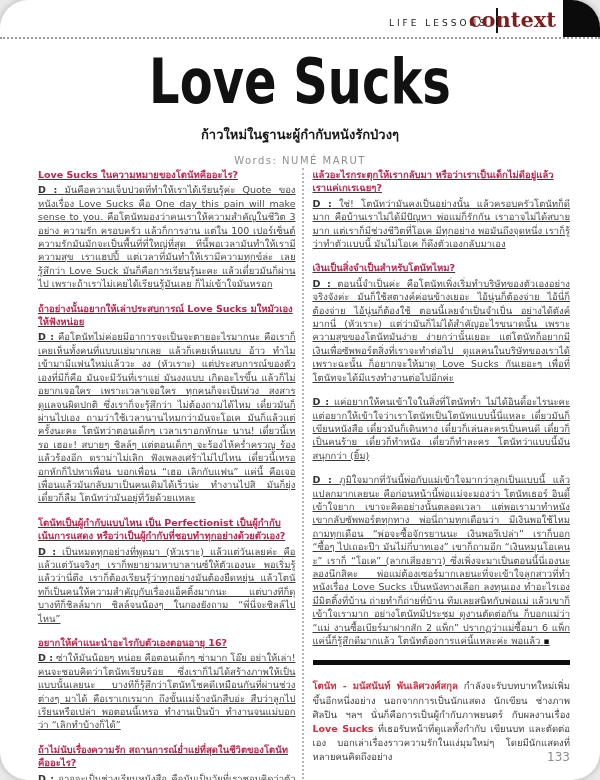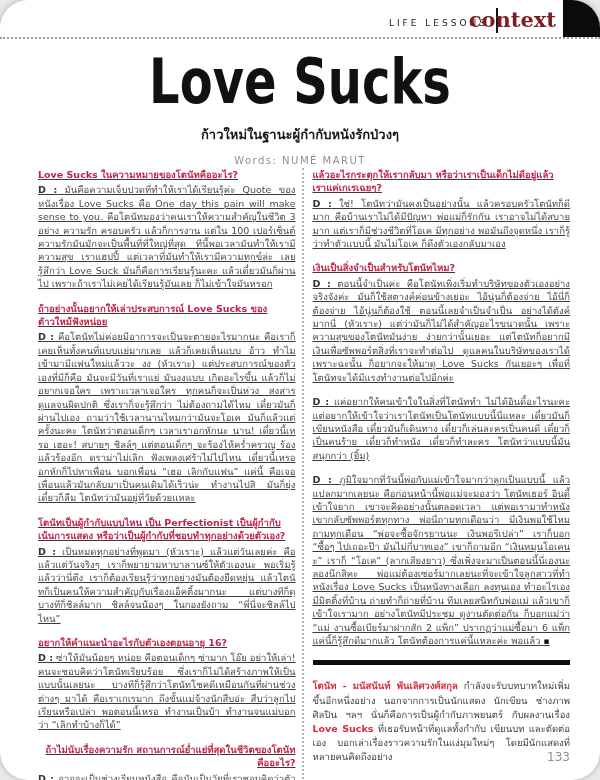--- a/index.html
+++ b/index.html
@@ -57,33 +57,33 @@
   </div>
 
   <div class="columns">
 
     <div class="col col-left">
       <div class="qa">
         <div class="q" style="color: rgb(194, 35, 73);">Love Sucks ในความหมายของโตนัทคืออะไร?</div>
         <div class="a"><span class="speaker">D :</span> <span>มันคือความเจ็บปวดที่ทำให้เราได้เรียนรู้ค่ะ Quote ของหนังเรื่อง Love Sucks คือ One day this pain will make sense to you. คือโตนัทมองว่าคนเราให้ความสำคัญในชีวิต 3 อย่าง ความรัก ครอบครัว แล้วก็การงาน แต่ใน 100 เปอร์เซ็นต์ ความรักมันมักจะเป็นพื้นที่ที่ใหญ่ที่สุด ทีนี้พอเวลามันทำให้เรามีความสุข เราแฮปปี้ แต่เวลาที่มันทำให้เรามีความทุกข์ล่ะ เลยรู้สึกว่า Love Suck มันก็คือการเรียนรู้นะคะ แล้วเดี๋ยวมันก็ผ่านไป เพราะถ้าเราไม่เคยได้เรียนรู้มันเลย ก็ไม่เข้าใจมันหรอก</span></div>
       </div>
       <div class="qa">
-        <div class="q" style="color: rgb(194, 35, 73);">ถ้าอย่างนั้นอยากให้เล่าประสบการณ์ Love Sucks ของตัาวใหม้ฟังหน่อย</div>
+        <div class="q" style="color: rgb(194, 35, 73);">ถ้าอย่างนั้นอยากให้เล่าประสบการณ์ Love Sucks มใหมัวเองให้ฟังหน่อย</div>
         <div class="a"><span class="speaker">D :</span> <span>คือโตนัทไม่ค่อยมีอาการจะเป็นจะตายอะไรมากนะ คือเราก็เคยเห็นทั้งคนที่แบบแย่มากเลย แล้วก็เคยเห็นแบบ อ้าว ทำไมเข้ามามีแฟนใหม่แล้ววะ งง (หัวเราะ) แต่ประสบการณ์ของตัวเองที่มีก็คือ มันจะมีวันที่เราแย่ มันงงแบบ เกิดอะไรขึ้น แล้วก็ไม่อยากเจอใคร เพราะเวลาเจอใคร ทุกคนก็จะเป็นห่วง สงสาร ดูแลจนผิดปกติ ซึ่งเราก็จะรู้สึกว่า ไม่ต้องถามได้ไหม เดี๋ยวมันก็ผ่านไปเอง ถามว่าใช้เวลานานไหมกว่ามันจะโอเค มันก็แล้วแต่ครั้งนะคะ โตนัทว่าตอนเด็กๆ เวลาเราอกหักนะ นาน! เดี๋ยวนี้เหรอ เฮอะ! สบายๆ ชิลล์ๆ แต่ตอนเด็กๆ จะร้องไห้คร่ำครวญ ร้องแล้วร้องอีก ดราม่าไม่เลิก ฟังเพลงเศร้าไม่ไปไหน เดี๋ยวนี้เหรอ อกหักก็ไปหาเพื่อน บอกเพื่อน “เฮอ เลิกกับแฟน” แค่นี้ คือเจอเพื่อนแล้วมันกลับมาเป็นคนเดิมได้เร็วน่ะ ทำงานไปสิ มันก็ยุ่ง เดี๋ยวก็ลืม โตนัทว่ามันอยู่ที่วัยด้วยแหละ</span></div>
       </div>
       <div class="qa">
         <div class="q" style="color: rgb(194, 35, 73);">โตนัทเป็นผู้กำกับแบบไหน เป็น Perfectionist เป็นผู้กำกับเน้นการแสดง หรือว่าเป็นผู้กำกับที่ชอบทำทุกอย่างด้วยตัวเอง?</div>
         <div class="a"><span class="speaker">D :</span> <span>เป็นหมดทุกอย่างที่พูดมา (หัวเราะ) แล้วแต่วันเลยค่ะ คือแล้วแต่วันจริงๆ เราก็พยายามหาบาลานซ์ให้ตัวเองนะ พอเริ่มรู้แล้วว่านี่ตึง เราก็ต้องเรียนรู้ว่าทุกอย่างมันต้องยืดหยุ่น แล้วโตนัทก็เป็นคนให้ความสำคัญกับเรื่องแอ็คติ้งมากนะ แต่บางทีก็ดุ บางทีก็ชิลล์มาก ชิลล์จนน้องๆ ในกองยังถาม “พี่นี่จะชิลล์ไปไหน”</span></div>
       </div>
       <div class="qa">
         <div class="q" style="color: rgb(194, 35, 73);">อยากให้คำแนะนำอะไรกับตัวเองตอนอายุ 16?</div>
         <div class="a"><span class="speaker">D :</span> <span>ซ่าให้มันน้อยๆ หน่อย คือตอนเด็กๆ ซ่ามาก โอ๊ย อย่าให้เล่า! คนจะชอบคิดว่าโตนัทเรียบร้อย ซึ่งเราก็ไม่ได้สร้างภาพให้เป็นแบบนั้นเลยนะ บางทีก็รู้สึกว่าโตนัทโชคดีเหมือนกันที่ผ่านช่วงต่างๆ มาได้ คือเราเกเรมาก ถึงขั้นแม่จ้างนักสืบอ่ะ สืบว่าลูกไปเรียนหรือเปล่า พอตอนนี้เหรอ ทำงานเป็นบ้า ทำงานจนแม่บอกว่า “เลิกทำบ้างก็ได้”</span></div>
       </div>
       <div class="qa">
-        <div class="q" style="color: rgb(194, 35, 73); text-align: right;">ถ้าไม่นับเรื่องความรัก สถานการณ์ย่ำแย่ที่สุดในชีวิตของโตนัทคืออะไร?</div>
+        <div class="q" style="color: rgb(194, 35, 73);">ถ้าไม่นับเรื่องความรัก สถานการณ์ย่ำแย่ที่สุดในชีวิตของโตนัทคืออะไร?</div>
         <div class="a"><span class="speaker">D :</span> <span>อาจจะเป็นช่วงเรียนหนังสือ คือมันเป็นวัยที่เราชอบคิดว่าตัวเองโตแล้ว โตมาก! นี่คือชีวิตของเรา จะทำอะไรก็ได้ ซึ่งมันก็ทำให้แม่เครียดมาก “มันจะเรียนจบ ม.6 ไหม” เพราะเกเรมาก เกเรเหลือเกิน คือจริงๆ แล้วโตนัทเรียนดีนะ แต่เลิกเรียนแล้วไปร้านเกมส์ เขาก็เป็นห่วงว่า มันจะยังไงต่อ ช่วงนั้นแม่ก็จะเหนื่อยกับเรามากๆ เลย</span></div>
       </div>
     </div>
 
     <div class="col col-right">
       <div class="qa">
         <div class="q" style="color: rgb(194, 35, 73);">แล้วอะไรกระตุกให้เรากลับมา หรือว่าเราเป็นเด็กไม่ดีอยู่แล้ว เราแค่เกเรเฉยๆ?</div>
         <div class="a"><span class="speaker">D :</span> <span>ใช่! โตนัทว่ามันคงเป็นอย่างนั้น แล้วครอบครัวโตนัทก็ดีมาก คือบ้านเราไม่ได้มีปัญหา พ่อแม่ก็รักกัน เราอาจไม่ได้สบายมาก แต่เราก็มีช่วงชีวิตที่โอเค มีทุกอย่าง พอมันถึงจุดหนึ่ง เราก็รู้ว่าทำตัวแบบนี้ มันไม่โอเค ก็ดึงตัวเองกลับมาเอง</span></div>
       </div>
       <div class="qa">

